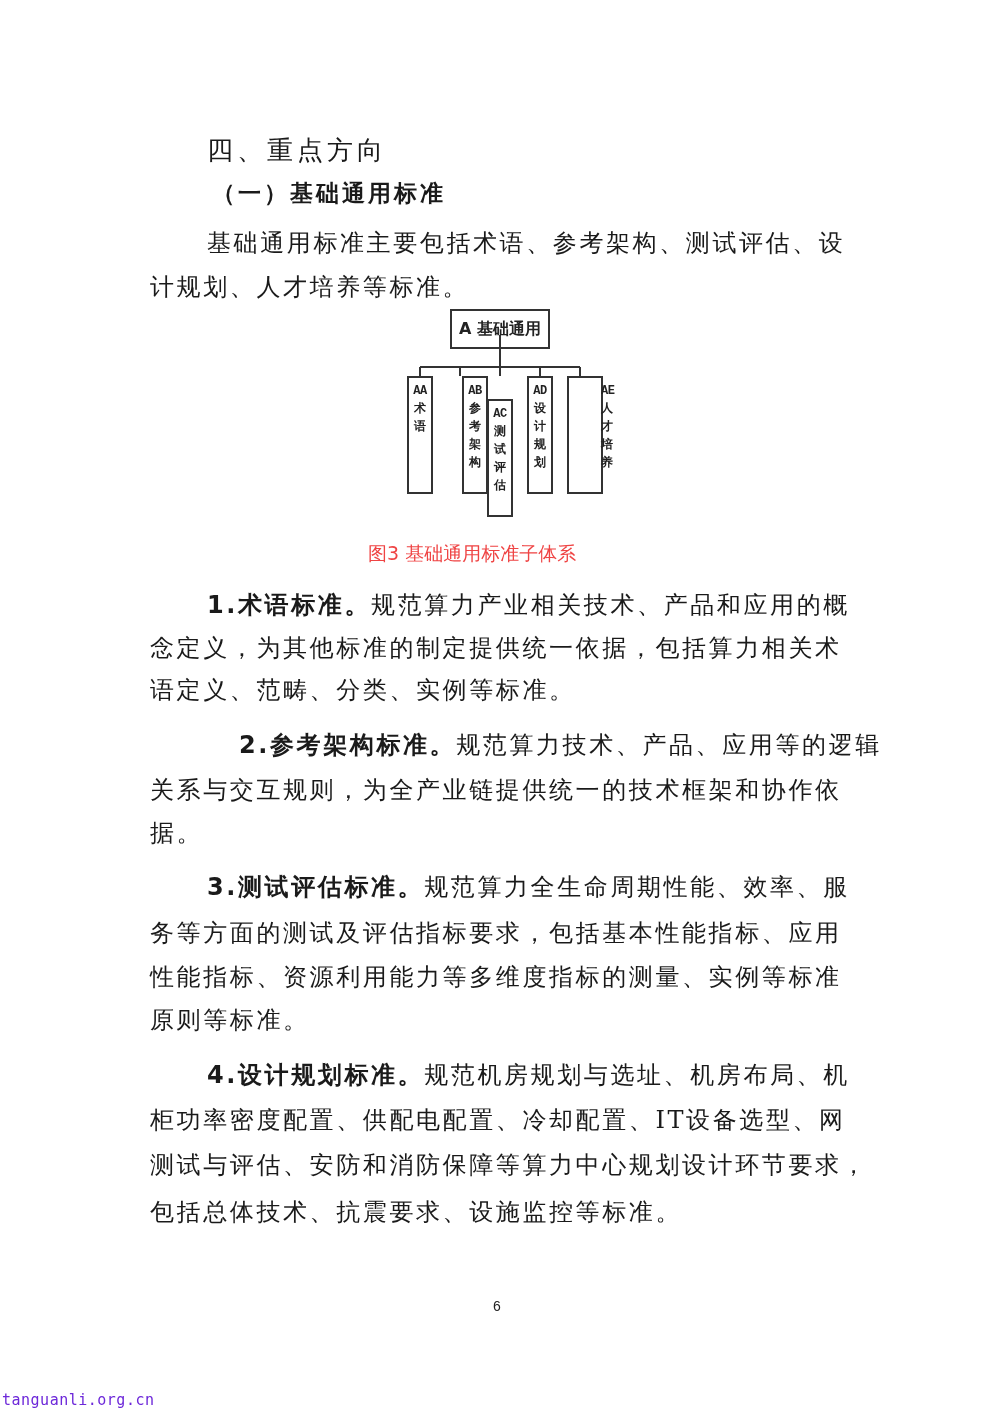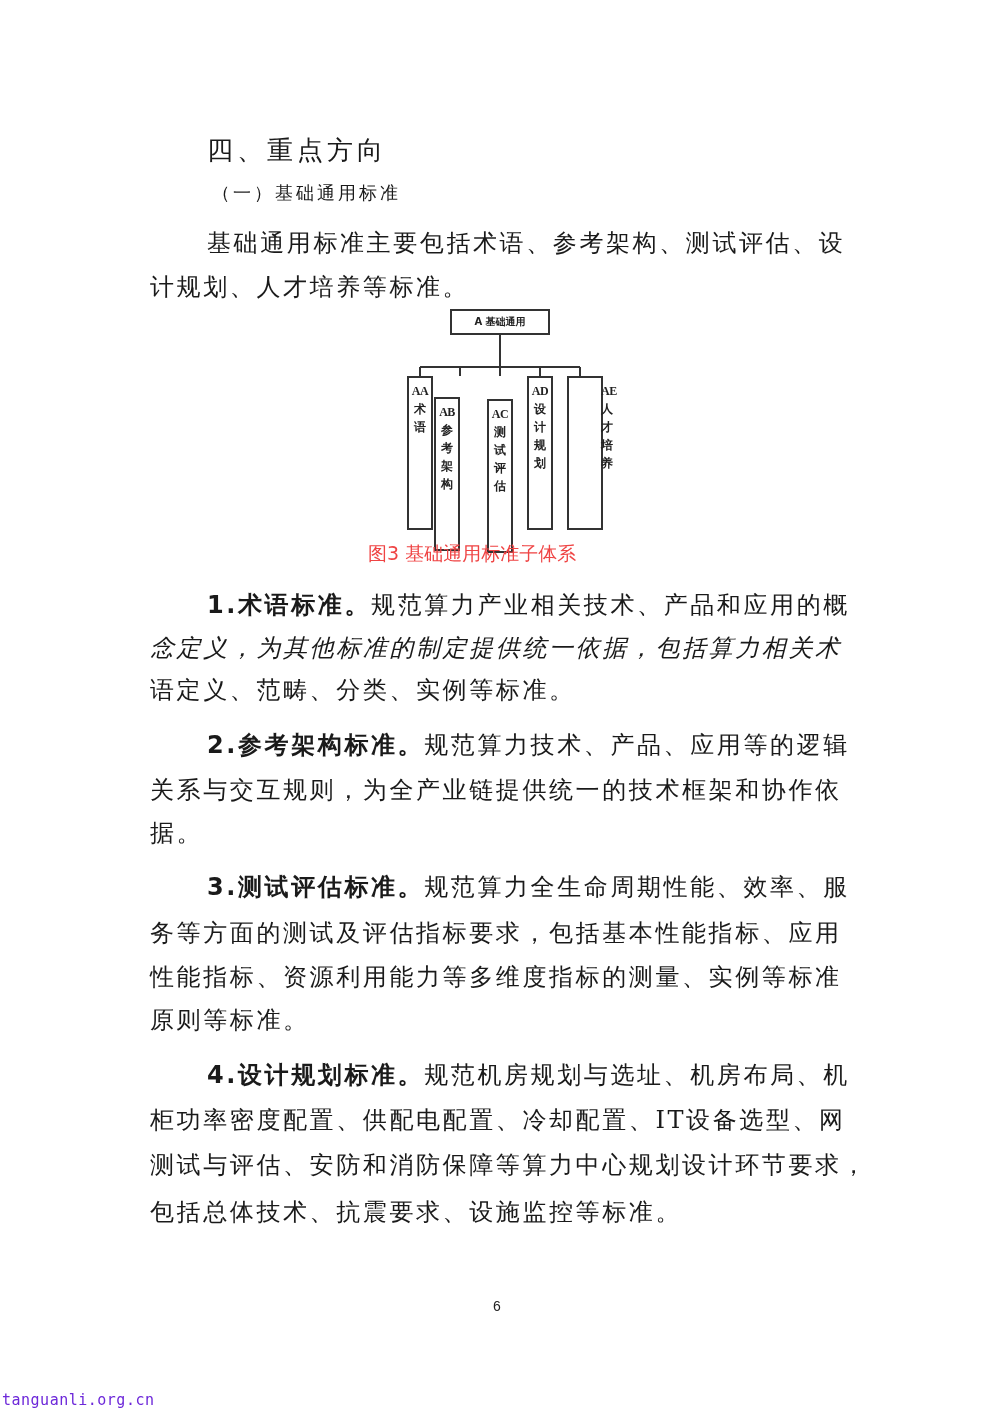--- a/index.html
+++ b/index.html
@@ -8,32 +8,32 @@
     background: #ffffff; color: #1a1a1a;
     font-family: "DejaVu Serif", "Liberation Serif", serif;
   }
   .line {
     position: absolute; left: 150px; white-space: nowrap;
     font-size: 24px; line-height: 30px; letter-spacing: 2.6px;
   }
   .indent { left: 207px; }
   .bold { font-weight: bold; font-family: "DejaVu Sans", "Liberation Sans", sans-serif; }
   .heading { font-size: 26px; letter-spacing: 4px; }
-  .subheading { font-size: 18px; letter-spacing: 3px; font-weight: normal; }
+  .subheading { font-size: 23px; letter-spacing: 3px; font-weight: bold; }
   .diagram { position: absolute; left: 0; top: 0; width: 1000px; height: 1414px; pointer-events: none; }
   .box-top {
-    position: absolute; left: 450px; top: 309px; width: 100px; height: 26px;
+    position: absolute; left: 450px; top: 309px; width: 100px; height: 40px;
     border: 2px solid #333; box-sizing: border-box;
     display: flex; align-items: center; justify-content: center;
-    font-family: "DejaVu Sans", "Liberation Sans", sans-serif; font-weight: bold; font-size: 10px; color: #222;
+    font-family: "DejaVu Sans", "Liberation Sans", sans-serif; font-weight: bold; font-size: 16px; color: #222;
   }
   .col {
-    position: absolute; top: 376px; width: 26px; height: 154px;
+    position: absolute; top: 376px; width: 26px; height: 118px;
     border: 2px solid #333; box-sizing: border-box;
-    font-family: Liberation Serif, serif; font-weight: bold; font-size: 12px; color: #222;
+    font-family: Liberation Mono, monospace; font-weight: bold; font-size: 12px; color: #222;
     text-align: center; padding-top: 4px; line-height: 18px;
   }
   .col .code { display: block; font-size: 12px; letter-spacing: -0.5px; }
   .col .ch { display: block; }
   .caption {
     position: absolute; left: 368px; top: 541px; white-space: nowrap;
     font-family: "DejaVu Sans", "Liberation Sans", sans-serif; font-size: 19px; color: #ef4444;
   }
   .pagenum {
     position: absolute; left: 493px; top: 1298px; font-family: "Liberation Sans", sans-serif; font-size: 14px; color: #222;
@@ -63,21 +63,21 @@
       <line x1="580" y1="367" x2="580" y2="376"></line>
     </g>
   </svg>
   <div class="box-top">A 基础通用</div>
 
   <div class="col" style="left:407px;">
     <span class="code">AA</span>
     <span class="ch">术</span>
     <span class="ch">语</span>
   </div>
-  <div class="col" style="left:434px;margin-top:21px;">
+  <div class="col" style="left:462px;">
     <span class="code">AB</span>
     <span class="ch">参</span>
     <span class="ch">考</span>
     <span class="ch">架</span>
     <span class="ch">构</span>
   </div>
   <div class="col" style="left:487px;margin-top:23px;">
     <span class="code">AC</span>
     <span class="ch">测</span>
     <span class="ch">试</span>
@@ -97,24 +97,24 @@
     <span class="ch">才</span>
     <span class="ch">培</span>
     <span class="ch">养</span>
   </div>
 </div>
 <div class="caption">图3  基础通用标准子体系</div>
 
 <div class="line indent" style="top:590px;">
   <span class="bold">1.术语标准。</span><span>规范算力产业相关技术、产品和应用的概</span>
 </div>
-<div class="line" style="top:633px;font-style:italic;">念定义，为其他标准的制定提供统一依据，包括算力相关术</div>
+<div class="line" style="top:633px;">念定义，为其他标准的制定提供统一依据，包括算力相关术</div>
 <div class="line" style="top:675px;">语定义、范畴、分类、实例等标准。</div>
 
-<div class="line indent" style="top:730px;">
+<div class="line indent" style="top:730px;margin-left:32px;">
   <span class="bold">2.参考架构标准。</span><span>规范算力技术、产品、应用等的逻辑</span>
 </div>
 <div class="line" style="top:775px;">关系与交互规则，为全产业链提供统一的技术框架和协作依</div>
 <div class="line" style="top:818px;">据。</div>
 
 <div class="line indent" style="top:872px;">
   <span class="bold">3.测试评估标准。</span><span>规范算力全生命周期性能、效率、服</span>
 </div>
 <div class="line" style="top:918px;">务等方面的测试及评估指标要求，包括基本性能指标、应用</div>
 <div class="line" style="top:962px;">性能指标、资源利用能力等多维度指标的测量、实例等标准</div>

